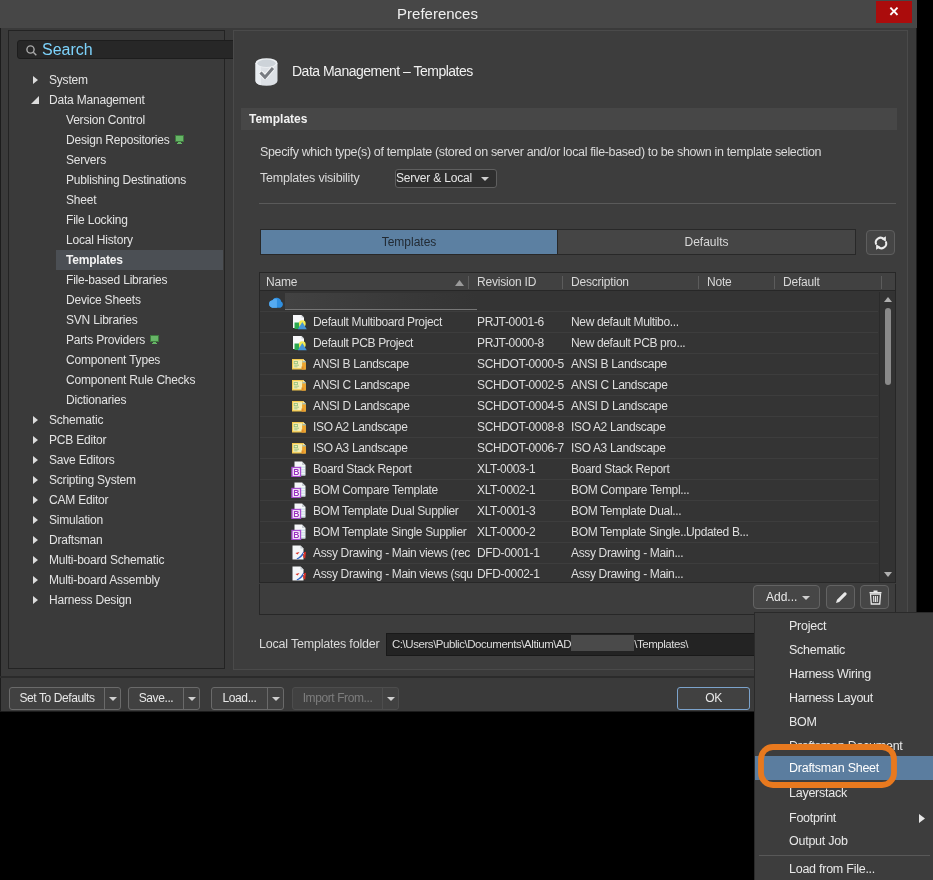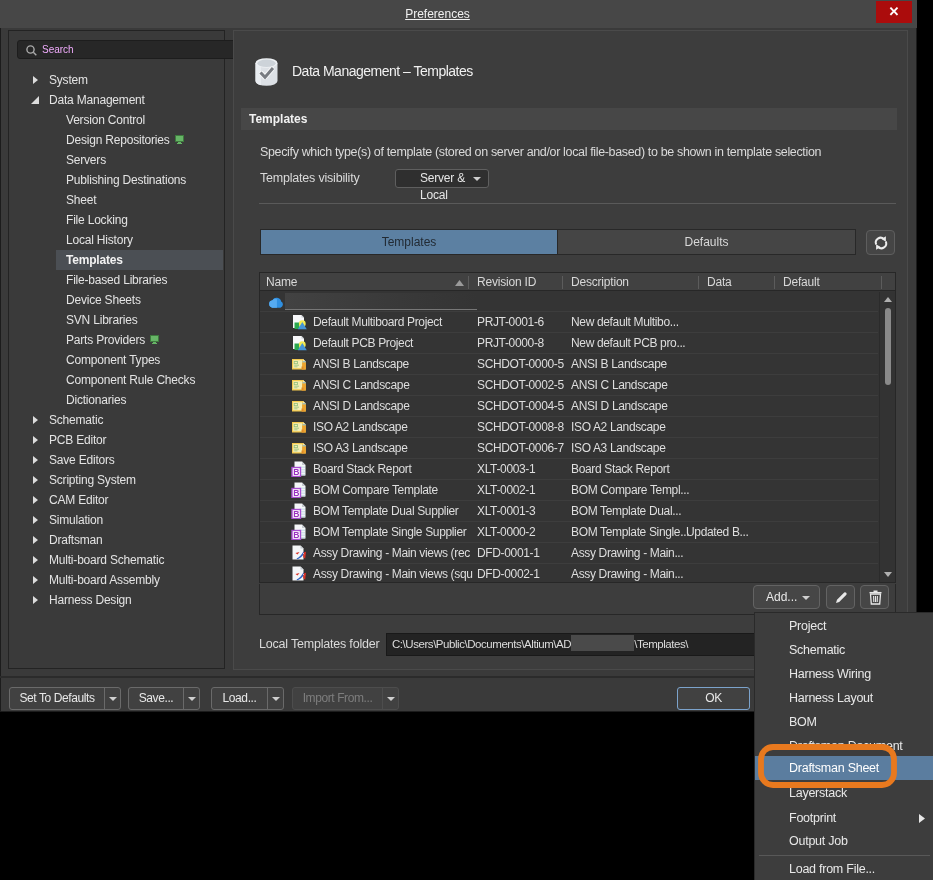--- a/index.html
+++ b/index.html
@@ -1,38 +1,38 @@
 <!DOCTYPE html>
 <html><head>
 <meta charset="utf-8">
 <style>
 * { margin:0; padding:0; box-sizing:border-box; }
 body { width:933px; height:880px; background:#000; font-family:"Liberation Sans", sans-serif; overflow:hidden; }
 #root { position:relative; width:933px; height:880px; background:#000; overflow:hidden; }
 #dialog { position:absolute; left:0; top:0; width:917px; height:712px; background:#3a3a3a; box-shadow: inset 0 0 0 1px #1c1c1c; }
 #titlebar { position:absolute; left:0; top:0; width:917px; height:28px; background:#474747; }
-#titletext { position:absolute; left:0; top:0; width:875px; text-align:center; line-height:28px; font-size:12px; color:#f0f0f0;text-decoration:underline; }
+#titletext { position:absolute; left:0; top:0; width:875px; text-align:center; line-height:28px; font-size:15px; color:#f0f0f0; }
 #closebtn { position:absolute; left:876px; top:1px; width:36px; height:22px; background:#ab0c0c; color:#fff; text-align:center; line-height:21px; font-size:13px; font-weight:bold; }
 
 #sidebar { position:absolute; left:8px; top:30px; width:217px; height:639px; background:#3a3a3a; border:1px solid #232323; }
-#searchbox { position:absolute; left:8px; top:9px; width:224px; height:19px; background:#272727; border:1px solid #1d1d1d; border-radius:3px; color:#f0abfc; font-size:10px; line-height:17px; }
+#searchbox { position:absolute; left:8px; top:9px; width:224px; height:19px; background:#272727; border:1px solid #1d1d1d; border-radius:3px; color:#7dd3fc; font-size:16px; line-height:17px; }
 #searchbox span { margin-left:24px; }
 .tree { position:absolute; left:0; top:39px; width:215px; }
 .ti { position:relative; height:20px; line-height:20px; font-size:12px; color:#e3e3e3; letter-spacing:-0.2px; }
 .ti .lbl1 { position:absolute; left:40px; }
 .ti .lbl2 { position:absolute; left:57px; }
 .arrR { position:absolute; left:24px; top:6px; width:0; height:0; border-left:5px solid #dcdcdc; border-top:4px solid transparent; border-bottom:4px solid transparent; }
 .sel { position:absolute; left:47px; top:0; right:1px; height:20px; background:#4b4f54; }
 
 #main { position:absolute; left:233px; top:30px; width:675px; height:640px; background:#3d3d3d; box-shadow: inset 0 0 0 1px #4a4a4a; }
 .groupbar { position:absolute; left:8px; top:78px; width:656px; height:22px; background:#474747; color:#f2f2f2; font-weight:bold; font-size:12px; line-height:22px; padding-left:8px; }
 #hdrtitle { position:absolute; left:59px; top:33px; font-size:14px; color:#f0f0f0; letter-spacing:-0.5px;}
 .desc { position:absolute; left:27px; top:115px; font-size:12.5px; color:#dadada; letter-spacing:-0.35px; }
 .lblvis { position:absolute; left:27px; top:141px; font-size:12.5px; color:#dadada; letter-spacing:-0.2px; }
-#visdd { position:absolute; left:162px; top:139px; width:94px; height:19px; background:#2f2f2f; border:1px solid #5f5f5f; border-radius:3px; color:#e6e6e6; font-size:12px; line-height:17px; padding-left:24px; letter-spacing:-0.2px;}
+#visdd { position:absolute; left:162px; top:139px; width:102px; height:19px; background:#2f2f2f; border:1px solid #5f5f5f; border-radius:3px; color:#e6e6e6; font-size:12px; line-height:17px; padding-left:0; letter-spacing:-0.2px;}
 .ddarrow { position:absolute; right:7px; top:7px; width:0; height:0; border-top:4px solid #cfcfcf; border-left:4px solid transparent; border-right:4px solid transparent; }
 #sepline { position:absolute; left:26px; top:173px; width:637px; height:1px; background:#5a5a5a; }
 
 #tabs { position:absolute; left:27px; top:199px; width:596px; height:26px; border:1px solid #282828; background:#454545; }
 #tabactive { position:absolute; left:0; top:0; width:296px; height:24px; background:#5c80a2; color:#222a33; font-size:12px; line-height:24px; text-align:center; }
 #tabdef { position:absolute; left:296px; top:0; width:298px; height:24px; color:#d8d8d8; font-size:12px; line-height:24px; text-align:center; border-left:1px solid #282828; }
 #refreshbtn { position:absolute; left:633px; top:200px; width:29px; height:25px; background:#454545; border:1px solid #5e5e5e; border-radius:4px; }
 
 #table { position:absolute; left:26px; top:242px; width:637px; height:311px; background:#343434; border:1px solid #272727; overflow:hidden; }
 #thead { position:absolute; left:0; top:0; width:635px; height:18px; background:#414141; border-bottom:1px solid #272727; font-size:12px; color:#d8d8d8; }
@@ -216,21 +216,21 @@
         <div id="thead">
           <span class="th" style="left:6px">Name</span>
           <svg style="position:absolute;left:195px;top:7px" width="9" height="6">
               <polygon points="4.5,0 9,6 0,6" fill="#9a9a9a"></polygon>
             </svg>
           <div class="thsep" style="left:208px"></div>
           <span class="th" style="left:217px">Revision ID</span>
           <div class="thsep" style="left:302px"></div>
           <span class="th" style="left:311px">Description</span>
           <div class="thsep" style="left:438px"></div>
-          <span class="th" style="left:447px">Data</span>
+          <span class="th" style="left:447px">Note</span>
           <div class="thsep" style="left:514px"></div>
           <span class="th" style="left:523px">Default</span>
           <div class="thsep" style="left:621px"></div>
         </div>
         <div id="tbody">
             <div class="row" style="top:18px">
               <svg class="ricon" style="left:8px;top:3px" width="17" height="13" viewBox="0 0 17 13">
                 <path d="M4.5 12.5 A4 4 0 0 1 4.7 4.6 A5 5 0 0 1 14 6 A3.5 3.5 0 0 1 13.2 12.5 Z" fill="#2f8fe0"></path>
                 <path d="M4.5 12.5 A4 4 0 0 1 4.7 4.6 A5 5 0 0 1 9.5 3.3 L9.5 12.5 Z" fill="#55aaf0"></path>
               </svg>

